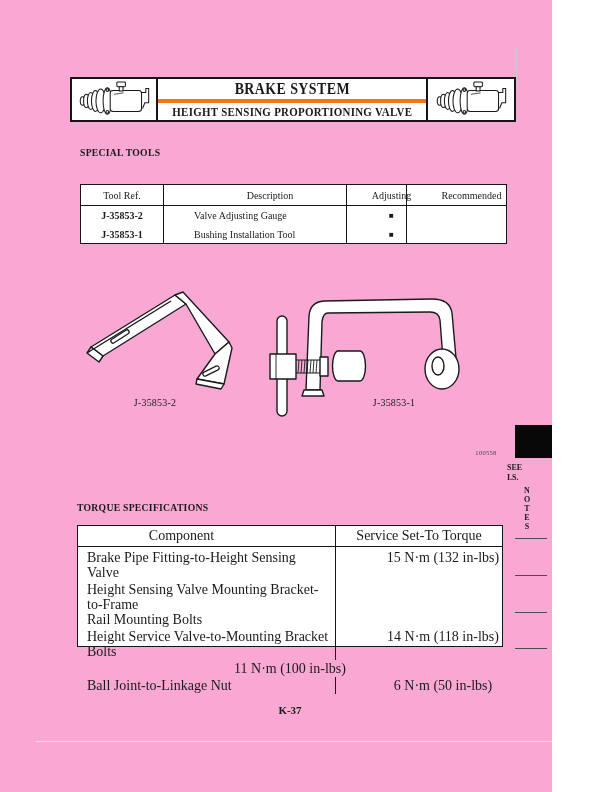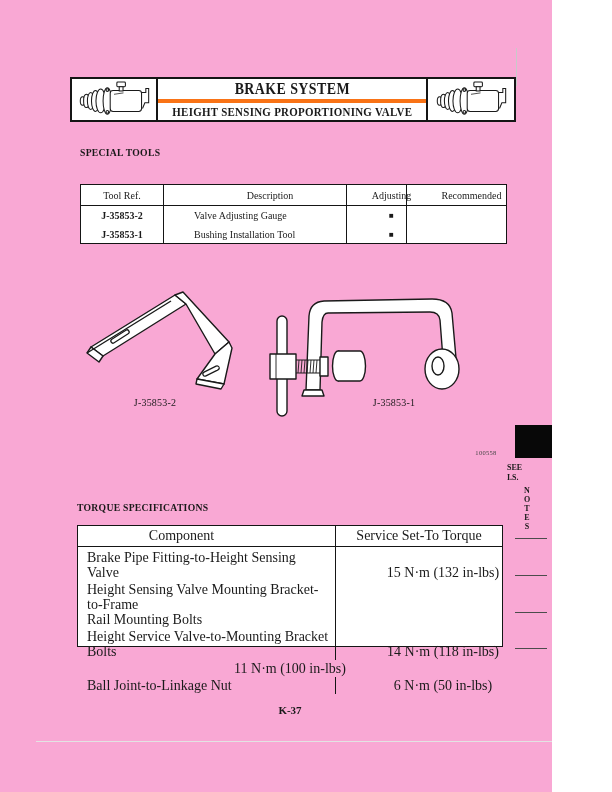--- a/index.html
+++ b/index.html
@@ -47,21 +47,21 @@
     font-weight:bold;font-size:8px;line-height:9px;}
   .sb-notes span{display:block;}
   .sb-line{position:absolute;left:515px;width:32px;height:0;border-top:1px solid #4c4c4c;}
   
   .tq-table{position:absolute;left:77px;top:525px;width:426px;height:122px;
     border:1.6px solid #151515;box-sizing:border-box;background:#fff;font-size:14px;}
   .tq-head{display:flex;height:20px;border-bottom:1.4px solid #151515;}
   .tqh-comp{width:258px;box-sizing:border-box;border-right:1.2px solid #151515;
     display:flex;align-items:center;justify-content:center;padding-right:50px;}
   .tqh-val{flex:1;display:flex;align-items:center;justify-content:center;}
-  .tq-row{display:flex;align-items:flex-end;gap:48px;}
+  .tq-row{display:flex;align-items:flex-start;gap:48px;}
   .tq-comp{width:258px;box-sizing:border-box;border-right:1.2px solid #151515;
     padding:1px 6px 1px 9px;line-height:15px;white-space:pre-line;}
   .tq-val{flex:1;text-align:center;line-height:15px;padding:1px 0;}
   .tq-row.first .tq-comp,.tq-row.first .tq-val{padding-top:3px;}
   .tq-row.two-line .tq-val{display:flex;align-items:flex-end;justify-content:center;}
   
   .page-number{position:absolute;left:240px;top:704px;width:100px;text-align:center;
     font-weight:bold;font-size:11px;}
   .scan-vline{position:absolute;left:516px;top:48px;width:1px;height:38px;background:#c9c9c9;}
   .scan-hline{position:absolute;left:36px;top:741px;width:548px;height:1px;background:#e3e3e3;}

